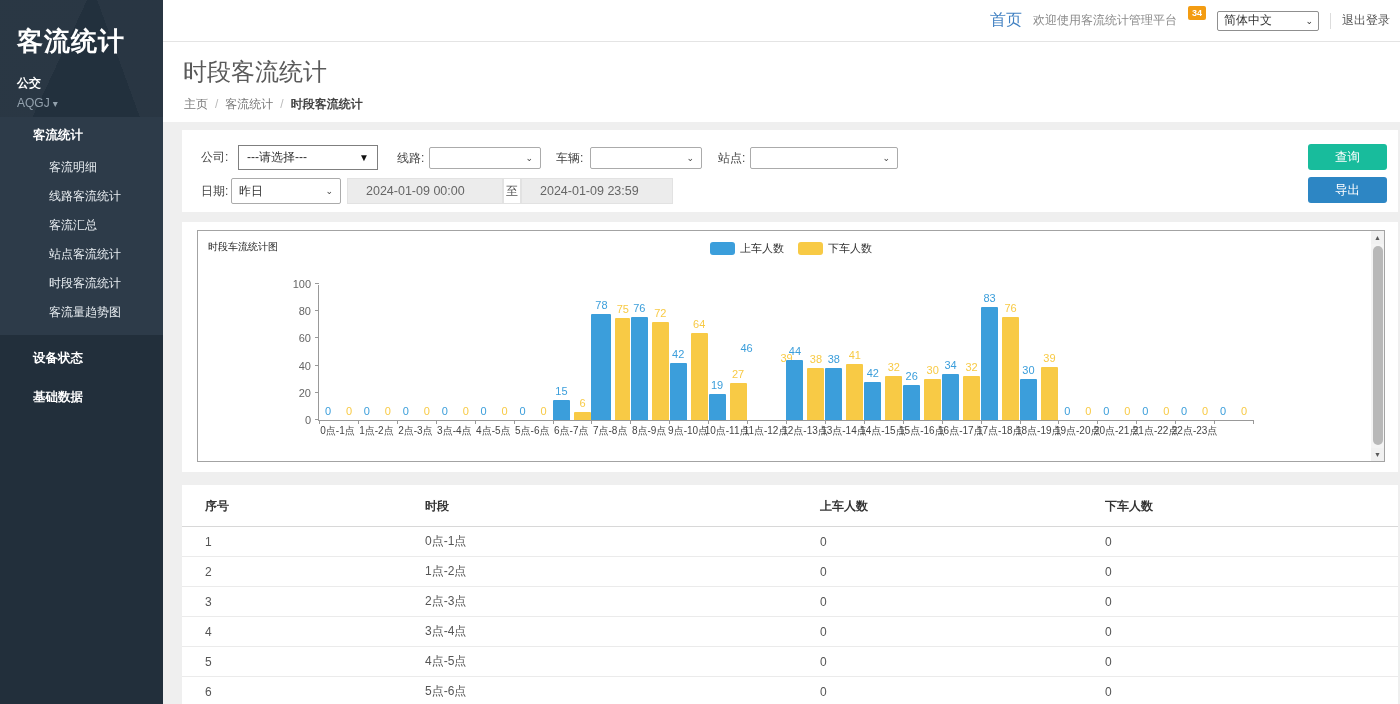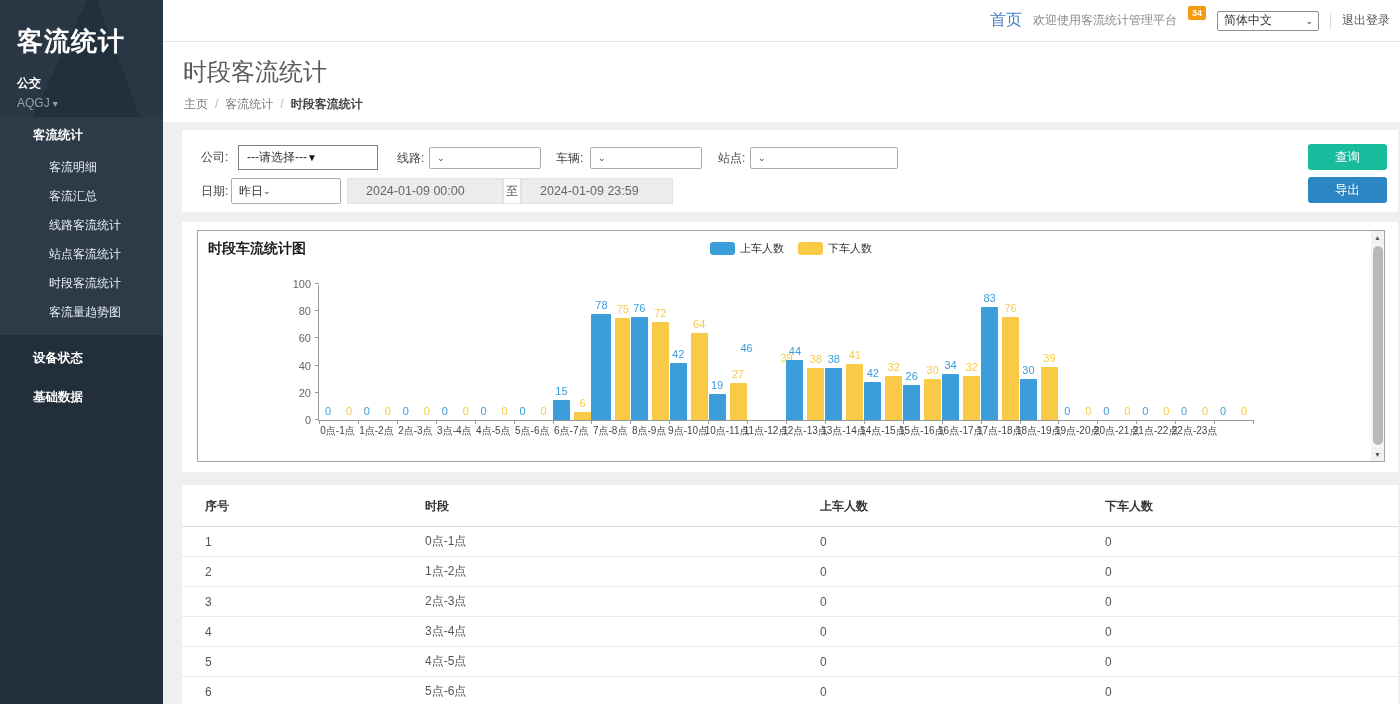--- a/index.html
+++ b/index.html
@@ -49,38 +49,38 @@
 
   
   .panel { position:absolute; background:#fff; }
   .filter-panel { left:182px; top:130px; width:1216px; height:82px; }
   .chart-panel  { left:182px; top:222px; width:1216px; height:250px; }
   .table-panel  { left:182px; top:485px; width:1216px; height:219px; overflow:hidden; }
 
   
   .f-label { position:absolute; font-size:12px; color:#444; line-height:25px; }
   .sel { position:absolute; background:#fff; font-size:12px; color:#333; display:flex;
-    align-items:center; justify-content:flex-start; cursor:pointer; }
+    align-items:center; justify-content:space-between; cursor:pointer; }
   .sel-strong { border:1px solid #7f7f7f; height:25px; padding:0 8px; }
   .sel-lite { border:1px solid #ababab; border-radius:2px; height:22px; padding:0 7px; }
   .sel .tri { font-size:10px; color:#111; }
   .sel .chev { font-size:9px; color:#444; }
   .date-input { position:absolute; height:26px; background:#ececec; border:1px solid #e2e2e2;
     font-size:12.5px; color:#666; line-height:24px; padding-left:18px; }
   .to-cell { position:absolute; height:26px; width:18px; background:#fff; border:1px solid #e2e2e2;
     font-size:12px; color:#555; text-align:center; line-height:24px; }
   .btn { position:absolute; left:1126px; width:79px; height:26px; border:none; border-radius:3px;
     color:#fff; font-size:12.5px; cursor:pointer; font-family:inherit; }
   .btn-query { top:14px; background:#18bc9c; }
   .btn-export { top:47px; background:#2d86c4; }
 
   
   .chart-box { position:absolute; left:15px; top:8px; width:1188px; height:232px;
     border:1px solid #a3a3a3; overflow:hidden; }
-  .chart-title { position:absolute; left:10px; top:9px; font-size:14px; font-weight:bold; color:#1c1c1c; }
+  .chart-title { position:absolute; left:10px; top:9px; font-size:10px; font-weight:normal; color:#1c1c1c; }
   .legend { position:absolute; top:10px; left:50%; transform:translateX(-50%);
     display:flex; gap:14px; align-items:center; }
   .legend-item { display:flex; gap:5px; align-items:center; cursor:pointer; }
   .legend-swatch { width:25px; height:13px; border-radius:3px; }
   .legend-label { font-size:11px; color:#333; }
   .plot { position:absolute; left:120px; top:54px; width:935px; height:136px;
     border-left:1px solid #999; border-bottom:1px solid #999; }
   .ytick-label { position:absolute; right:100%; margin-right:8px; font-size:11px; color:#666;
     transform:translateY(6px); }
   .ytick-mark { position:absolute; right:100%; width:4px; height:1px; background:#999; }
@@ -116,22 +116,22 @@
     <div class="brand">客流统计</div>
     <div class="org">公交</div>
     <div class="account">
       <span>AQGJ</span><span class="caret">▾</span>
     </div>
   </div>
   <div class="menu-block">
     <div class="menu-head">客流统计</div>
     <div id="submenu">
         <div class="sub-item">客流明细</div>
+        <div class="sub-item">线路客流统计</div>
         <div class="sub-item">客流汇总</div>
-        <div class="sub-item">线路客流统计</div>
         <div class="sub-item">站点客流统计</div>
         <div class="sub-item">时段客流统计</div>
         <div class="sub-item">客流量趋势图</div>
       </div>
   </div>
   <div class="menu-root first">设备状态</div>
   <div class="menu-root">基础数据</div>
 </div>
 
 <div class="topbar">

